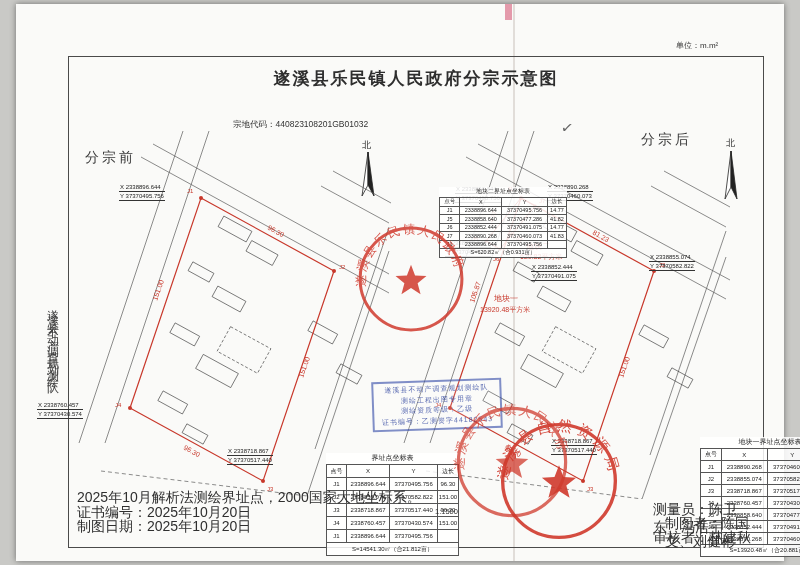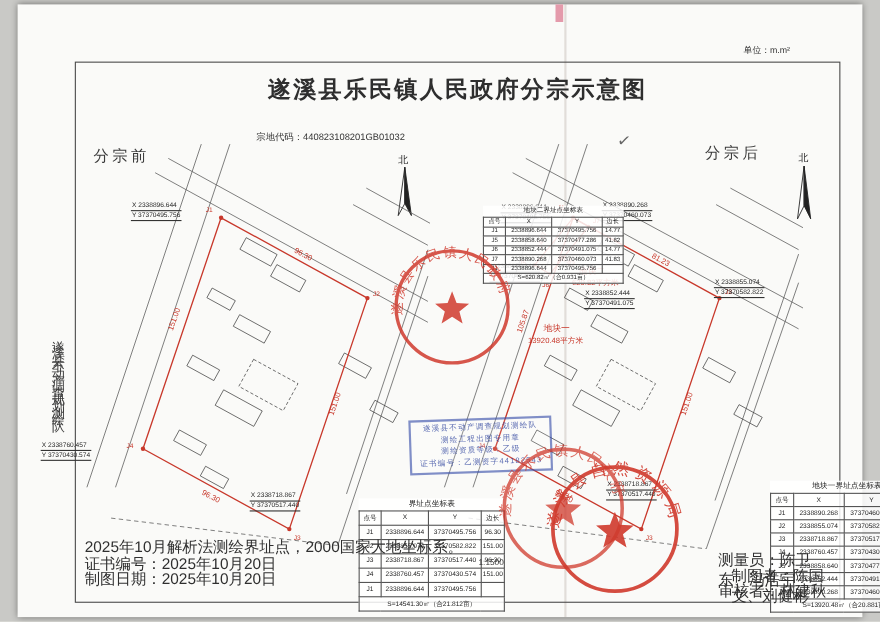--- a/index.html
+++ b/index.html
@@ -52,25 +52,25 @@
 
 <div id="paper">
 
   <div class="scanband" style="left:489px;top:0;width:7px;height:16px;"></div>
   <div class="fold" style="left:497px;"></div>
 
   <div class="abs small" style="left:660px;top:36px;font-size:8px;">单位：m.m²</div>
 
   <div id="frame">
 
-    <div class="abs title" style="top:10px;font-size:21px;text-align:center;">遂溪县乐民镇人民政府分宗示意图</div>
+    <div class="abs title" style="top:10px;font-size:17px;text-align:center;">遂溪县乐民镇人民政府分宗示意图</div>
     <div class="abs small" style="left:164px;top:62px;">宗地代码：440823108201GB01032</div>
     <div class="abs check" style="left:492px;top:62px;">✓</div>
 
-    <div class="abs panel-label" style="left:16px;top:76px;">分宗前</div>
+    <div class="abs panel-label" style="left:16px;top:92px;">分宗前</div>
     <div class="abs panel-label" style="left:572px;top:74px;">分宗后</div>
 
     <div class="abs north-lbl" style="left:293px;top:82px;">北</div>
     <svg class="abs" style="left:288px;top:93px;" width="22" height="50" viewBox="0 0 22 50">
       <path d="M11,2 L5,46 L11,35 Z" fill="#fff" stroke="#222" stroke-width="0.8"></path>
       <path d="M11,2 L17,46 L11,35 Z" fill="#222" stroke="#222" stroke-width="0.8"></path>
     </svg>
 
     <div class="abs north-lbl" style="left:657px;top:80px;">北</div>
     <svg class="abs" style="left:651px;top:92px;" width="22" height="54" viewBox="0 0 22 54">

